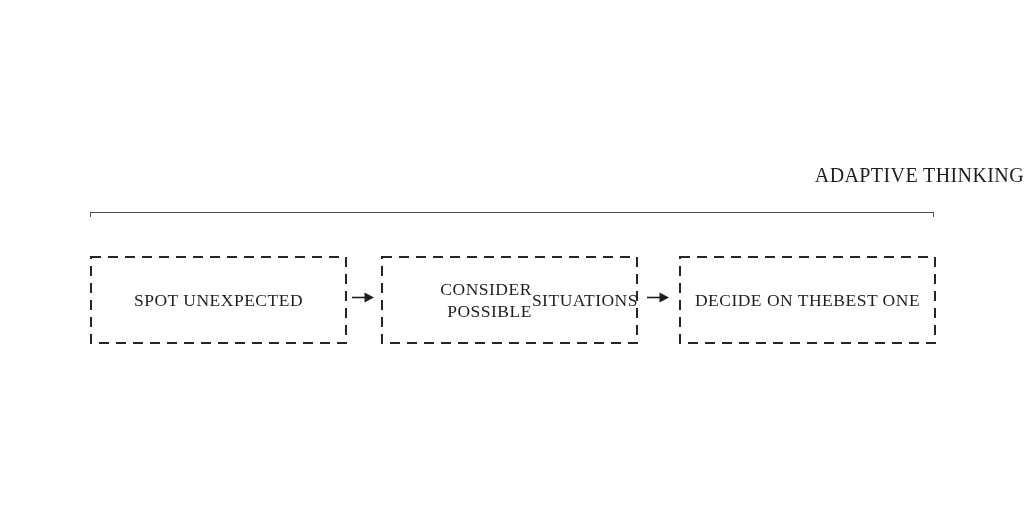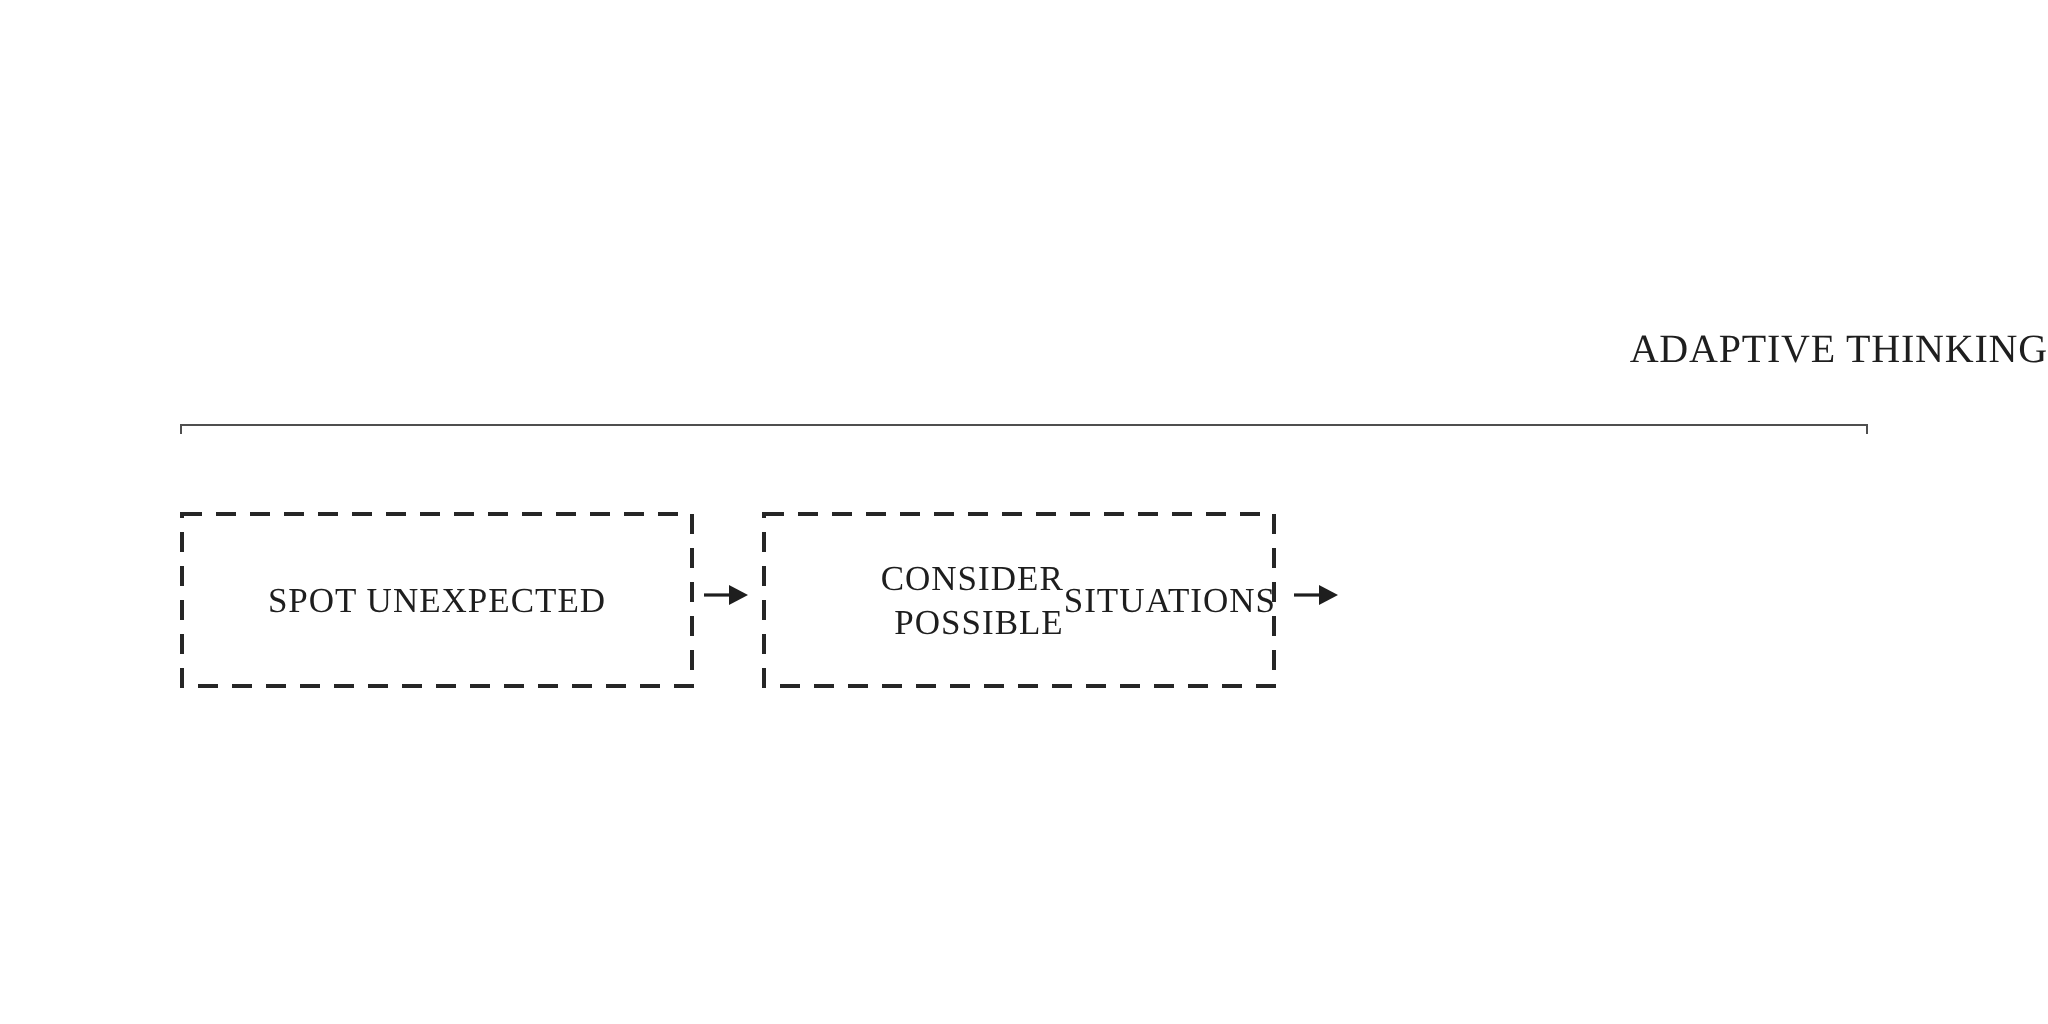--- a/index.html
+++ b/index.html
@@ -111,14 +111,23 @@
     </div>
   </div>
 
   <div class="arrow arrow-2">
     <svg width="24" height="15" viewBox="0 0 24 15">
       <line x1="1" y1="7.5" x2="14" y2="7.5" stroke="#1e1e1e" stroke-width="1.6"></line>
       <polygon points="13.5,2.5 23,7.5 13.5,12.5" fill="#1e1e1e"></polygon>
     </svg>
   </div>
 
+  <div class="box box-3">
+    <svg class="dash-border" width="257" height="88" viewBox="0 0 257 88">
+      <rect x="1" y="1" width="255" height="86" fill="none" stroke="#262626" stroke-width="2" stroke-dasharray="10 7"></rect>
+    </svg>
+    <div class="box-text">
+      <span>DECIDE ON THE</span>
+      <span>BEST ONE</span>
+    </div>
+  </div>
 
 </div>
 
 </body></html>

